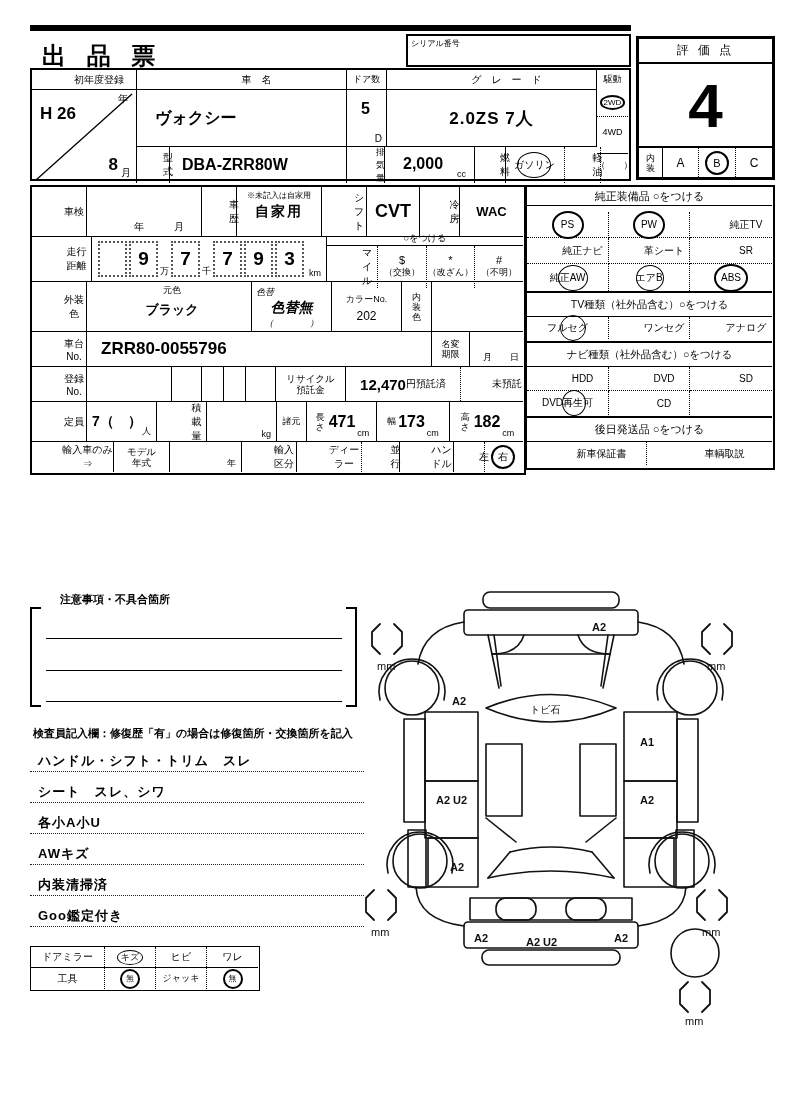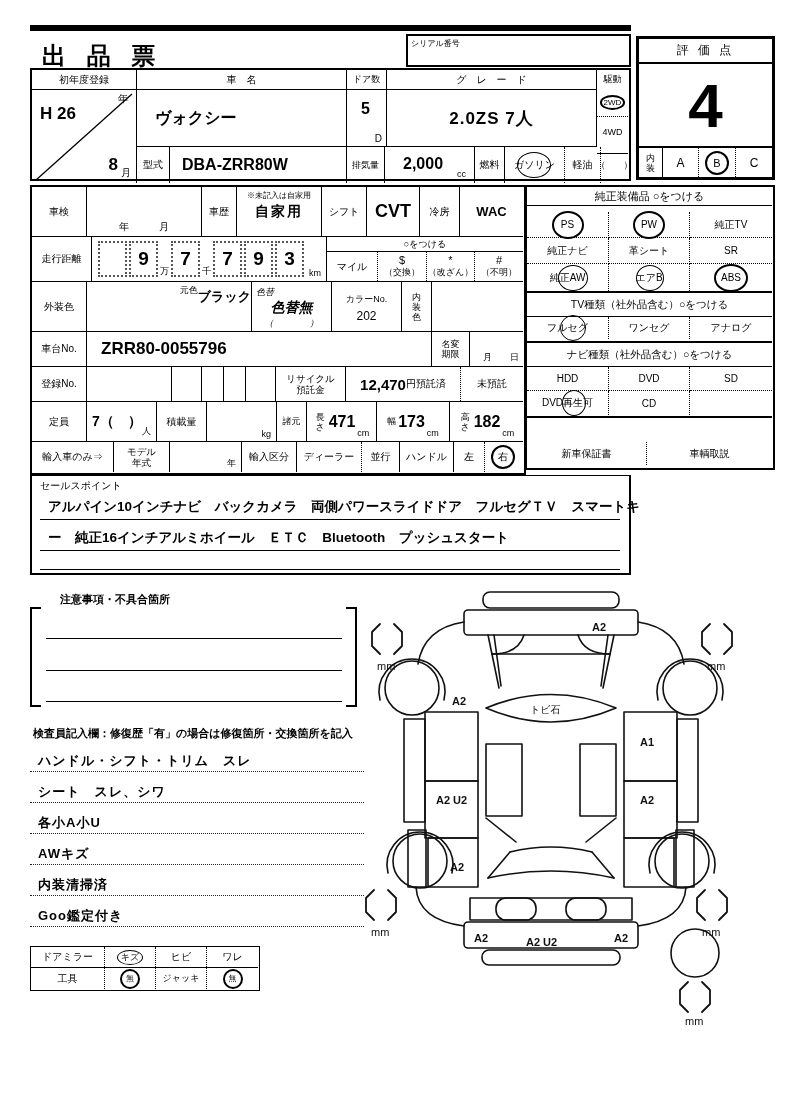--- a/index.html
+++ b/index.html
@@ -4,21 +4,21 @@
 <style>
   html,body{margin:0;padding:0;background:#fff;}
   .sheet{position:relative;width:800px;height:1100px;background:#fff;color:#000;
          font-family:"Liberation Sans",sans-serif;overflow:hidden;}
   .abs{position:absolute;box-sizing:border-box;}
   .cell{position:absolute;box-sizing:border-box;display:flex;align-items:center;justify-content:center;text-align:center;}
   .row{position:absolute;box-sizing:border-box;display:flex;}
   .fc{box-sizing:border-box;display:flex;align-items:center;justify-content:center;text-align:center;flex:0 0 auto;position:relative;}
   .br{border-right:1.5px solid #000;}
   .bb{border-bottom:1.5px solid #000;}
-  .lbl{font-size:10px;}
+  .lbl{font-size:10px;padding-left:30px;}
   .sm{font-size:9px;}
   .vert{width:13px;line-height:10px;font-size:9px;word-break:break-all;text-align:center;}
   .circle{display:inline-flex;align-items:center;justify-content:center;border:2px solid #000;border-radius:50%;}
   .oval{display:inline-block;border:2px solid #000;border-radius:50%;padding:1px 4px;}
   .ring{position:relative;}
   .ring::after{content:"";position:absolute;top:50%;height:24px;border:1.8px solid #000;border-radius:50%;
                transform:translateY(-50%);width:var(--rw,30px);left:var(--rx,50%);margin-left:var(--mx,-16px);}
   .uline{position:absolute;border-bottom:1.5px solid #000;}
   .noteline{position:relative;height:31px;}
   .noteline .t{position:absolute;left:8px;top:2px;font-size:13px;font-weight:600;letter-spacing:1px;}
@@ -146,21 +146,21 @@
           <div class="fc" style="width:49px;border-left:1px dotted #000;flex-direction:column;font-size:9px;">
             <span style="font-size:11px;">#</span>
               <span>（不明）</span>
           </div>
         </div>
       </div>
     </div>
 
     <div class="row bb" style="left:0;top:95px;width:491px;height:50px;">
       <div class="fc lbl br" style="width:55px;">外装色</div>
-      <div class="fc br" style="width:165px;justify-content:flex-end;align-items:stretch;flex-direction:row;padding:2px 0 0 6px;">
+      <div class="fc br" style="width:165px;justify-content:flex-start;align-items:stretch;flex-direction:column;padding:2px 0 0 6px;">
         <span class="sm">元色</span>
         <span style="font-size:13px;font-weight:600;margin-top:4px;">ブラック</span>
       </div>
       <div class="fc br" style="width:80px;flex-direction:column;padding-top:2px;font-style:italic;">
         <span class="sm" style="align-self:flex-start;padding-left:4px;">色替</span>
         <span style="font-size:14px;font-weight:700;">色替無</span>
         <span class="sm">（　　　　）</span>
       </div>
       <div class="fc br" style="width:70px;flex-direction:column;padding-top:3px;">
         <span class="sm">カラーNo.</span>
@@ -302,35 +302,28 @@
       <div class="row" style="left:0;top:48px;width:245px;height:24px;">
         <div class="fc" style="width:82px;border-right:1px dotted #000;">
             <span class="ring" style="font-size:10px;--rw:22px;--mx:-6px;">DVD再生可</span>
           </div>
         <div class="fc lbl" style="width:81px;border-right:1px dotted #000;">CD</div>
         <div class="fc" style="width:82px;"></div>
       </div>
     </div>
 
     <div class="abs" style="left:0;top:229px;width:245px;height:51px;border-top:2.5px solid #000;">
+      <div class="cell bb" style="left:0;top:0;width:245px;height:24px;font-size:11px;">後日発送品 ○をつける</div>
       <div class="row" style="left:0;top:24px;width:245px;height:23px;">
         <div class="fc lbl" style="width:120px;border-right:1px dotted #000;">新車保証書</div>
         <div class="fc lbl" style="width:125px;">車輌取説</div>
       </div>
     </div>
   </div>
 
-  <div class="abs" style="left:30px;top:475px;width:601px;height:100px;border:2.5px solid #000;border-top-width:1.5px;">
-    <span class="abs lbl" style="left:8px;top:3px;">セールスポイント</span>
-    <span class="abs" style="left:16px;top:22px;font-size:13.5px;font-weight:600;white-space:nowrap;">アルパイン10インチナビ　バックカメラ　両側パワースライドドア　フルセグＴＶ　スマートキ</span>
-    <div class="uline" style="left:8px;top:43px;width:580px;"></div>
-    <span class="abs" style="left:16px;top:53px;font-size:13.5px;font-weight:600;white-space:nowrap;">ー　純正16インチアルミホイール　ＥＴＣ　Bluetooth　プッシュスタート</span>
-    <div class="uline" style="left:8px;top:74px;width:580px;"></div>
-    <div class="uline" style="left:8px;top:93px;width:580px;"></div>
-  </div>
 
   <span class="abs" style="left:60px;top:592px;font-size:11px;font-weight:600;">注意事項・不具合箇所</span>
   <div class="abs" style="left:30px;top:607px;width:11px;height:100px;border-left:2px solid #000;border-top:2px solid #000;border-bottom:2px solid #000;"></div>
   <div class="abs" style="left:346px;top:607px;width:11px;height:100px;border-right:2px solid #000;border-top:2px solid #000;border-bottom:2px solid #000;"></div>
   <div class="uline" style="left:46px;top:638px;width:296px;border-bottom-width:1.3px;"></div>
   <div class="uline" style="left:46px;top:670px;width:296px;border-bottom-width:1.3px;"></div>
   <div class="uline" style="left:46px;top:701px;width:296px;border-bottom-width:1.3px;"></div>
 
   <span class="abs" style="left:33px;top:726px;font-size:11px;font-weight:600;">検査員記入欄：修復歴「有」の場合は修復箇所・交換箇所を記入</span>
   <div class="abs" style="left:30px;top:750px;width:334px;">

